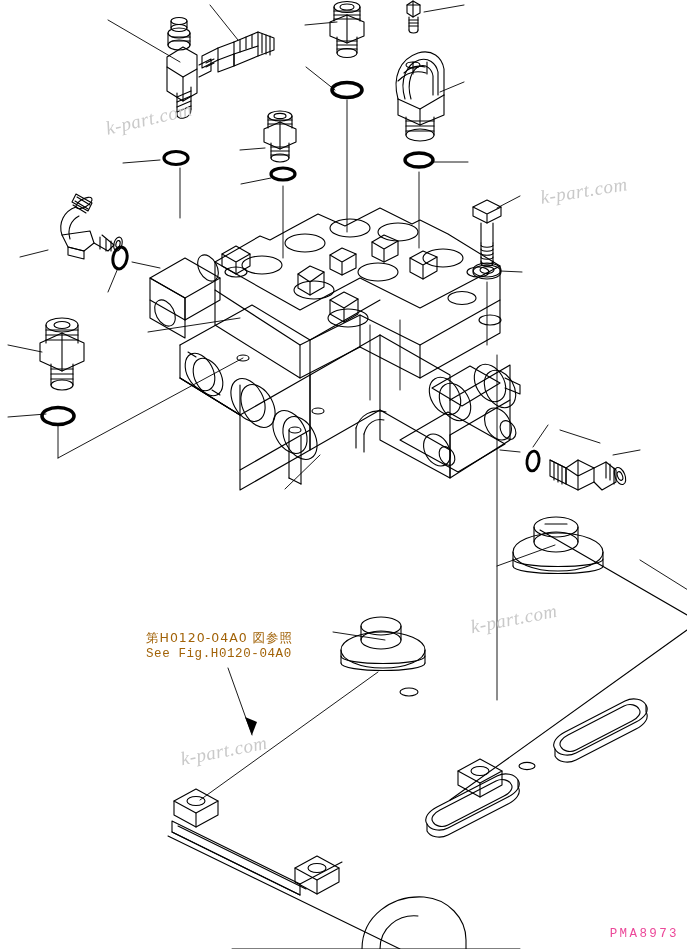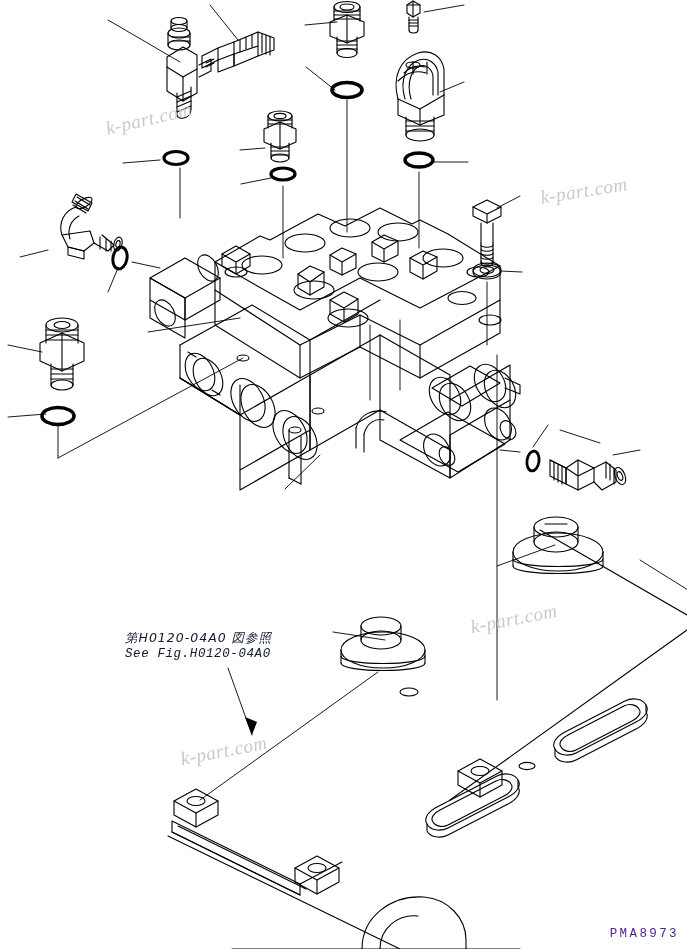--- a/index.html
+++ b/index.html
@@ -31,41 +31,40 @@
     font-family: "Liberation Serif", "DejaVu Serif", serif;
     font-style: italic;
     font-size: 19px;
     letter-spacing: 0.5px;
     white-space: nowrap;
     user-select: none;
     pointer-events: none;
   }
   #note-block {
     position: absolute;
-    left: 125px;
+    left: 146px;
     top: 630px;
     white-space: pre;
     font-size: 12.5px;
     line-height: 15px;
-    color: #0f172a;
+    color: #a16207;
     letter-spacing: 0.6px;
-    font-style: italic;
   }
   #note-block .jp {
     font-family: "DejaVu Sans", sans-serif;
     font-size: 12.5px;
     letter-spacing: 1px;
   }
   #fig-code {
     position: absolute;
     right: 8px;
     bottom: 8px;
     font-size: 12.5px;
     letter-spacing: 2.4px;
-    color: #4c1d95;
+    color: #ec4899;
   }
 </style>
 </head>
 <body>
 
 <div id="sheet">
 
   <svg id="drawing" viewBox="0 0 687 949" xmlns="http://www.w3.org/2000/svg">
     <g fill="none" stroke="#000000" stroke-width="1.1" stroke-linejoin="round" stroke-linecap="round">
 

